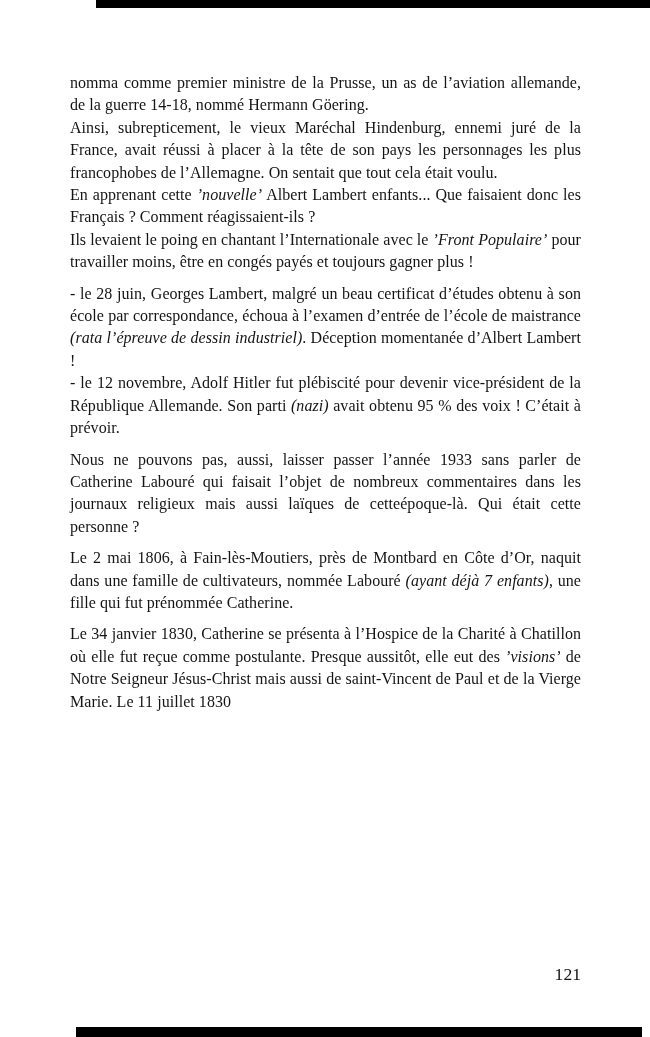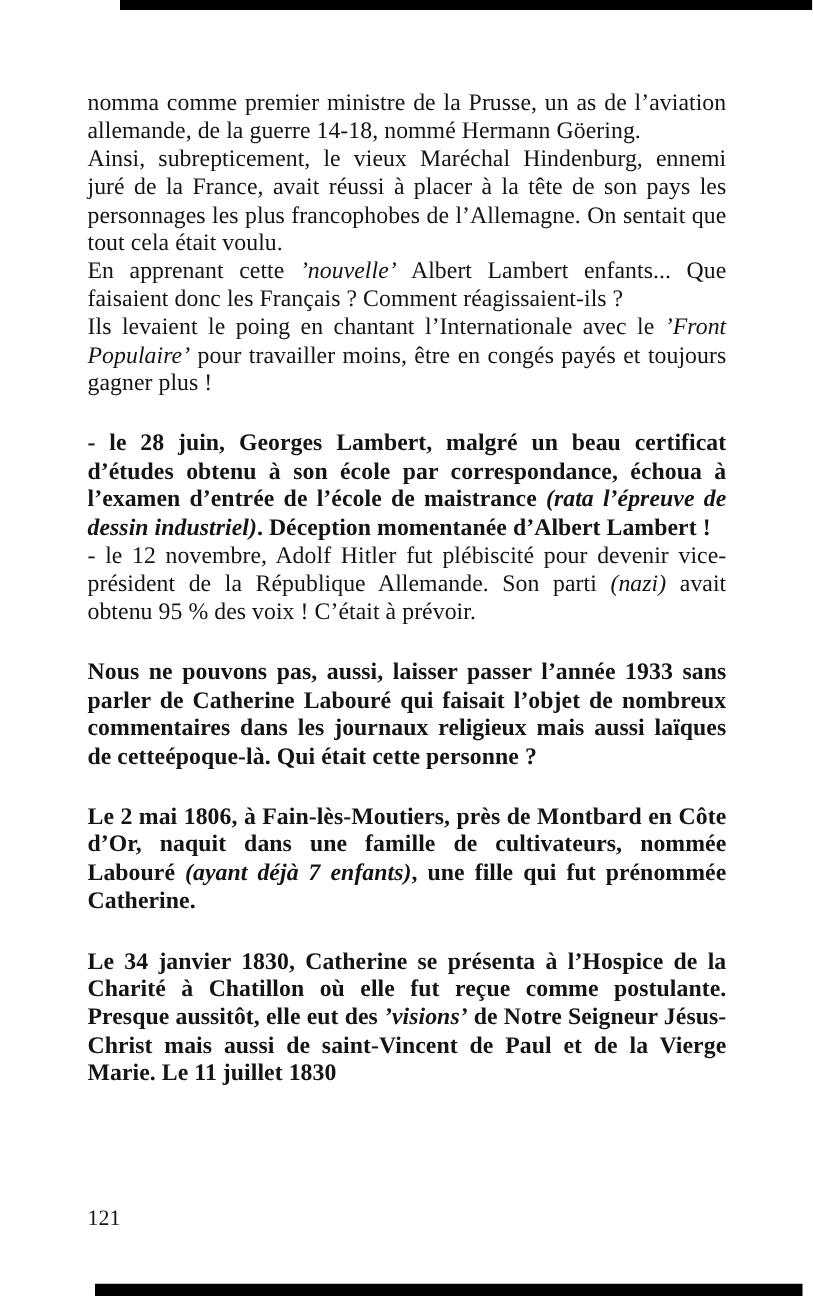--- a/index.html
+++ b/index.html
@@ -31,42 +31,41 @@
     bottom: 0;
     left: 76px;
     width: 566px;
     height: 10px;
   }
   .text-block {
     position: absolute;
     left: 70px;
     top: 72px;
     width: 511px;
-    font-size: 19px;
+    font-size: 16px;
     line-height: 22.4px;
     text-align: justify;
     letter-spacing: 0.05px;
   }
   .text-block p {
     margin: 0;
     padding: 0;
   }
   .text-block p.gap {
-    margin-top: 26px;
-    font-weight: bold;
+    margin-top: 9px;
   }
   .seg-italic {
     font-style: italic;
   }
   .page-number {
     position: absolute;
     top: 964px;
     left: 70px;
     width: 511px;
-    text-align: left;
+    text-align: right;
     font-size: 17.6px;
   }
 </style>
 </head>
 <body>
 
 <div class="page">
   <div class="scan-bar top"></div>
   <div class="scan-bar bottom"></div>
   <div class="text-block" id="text-block">

